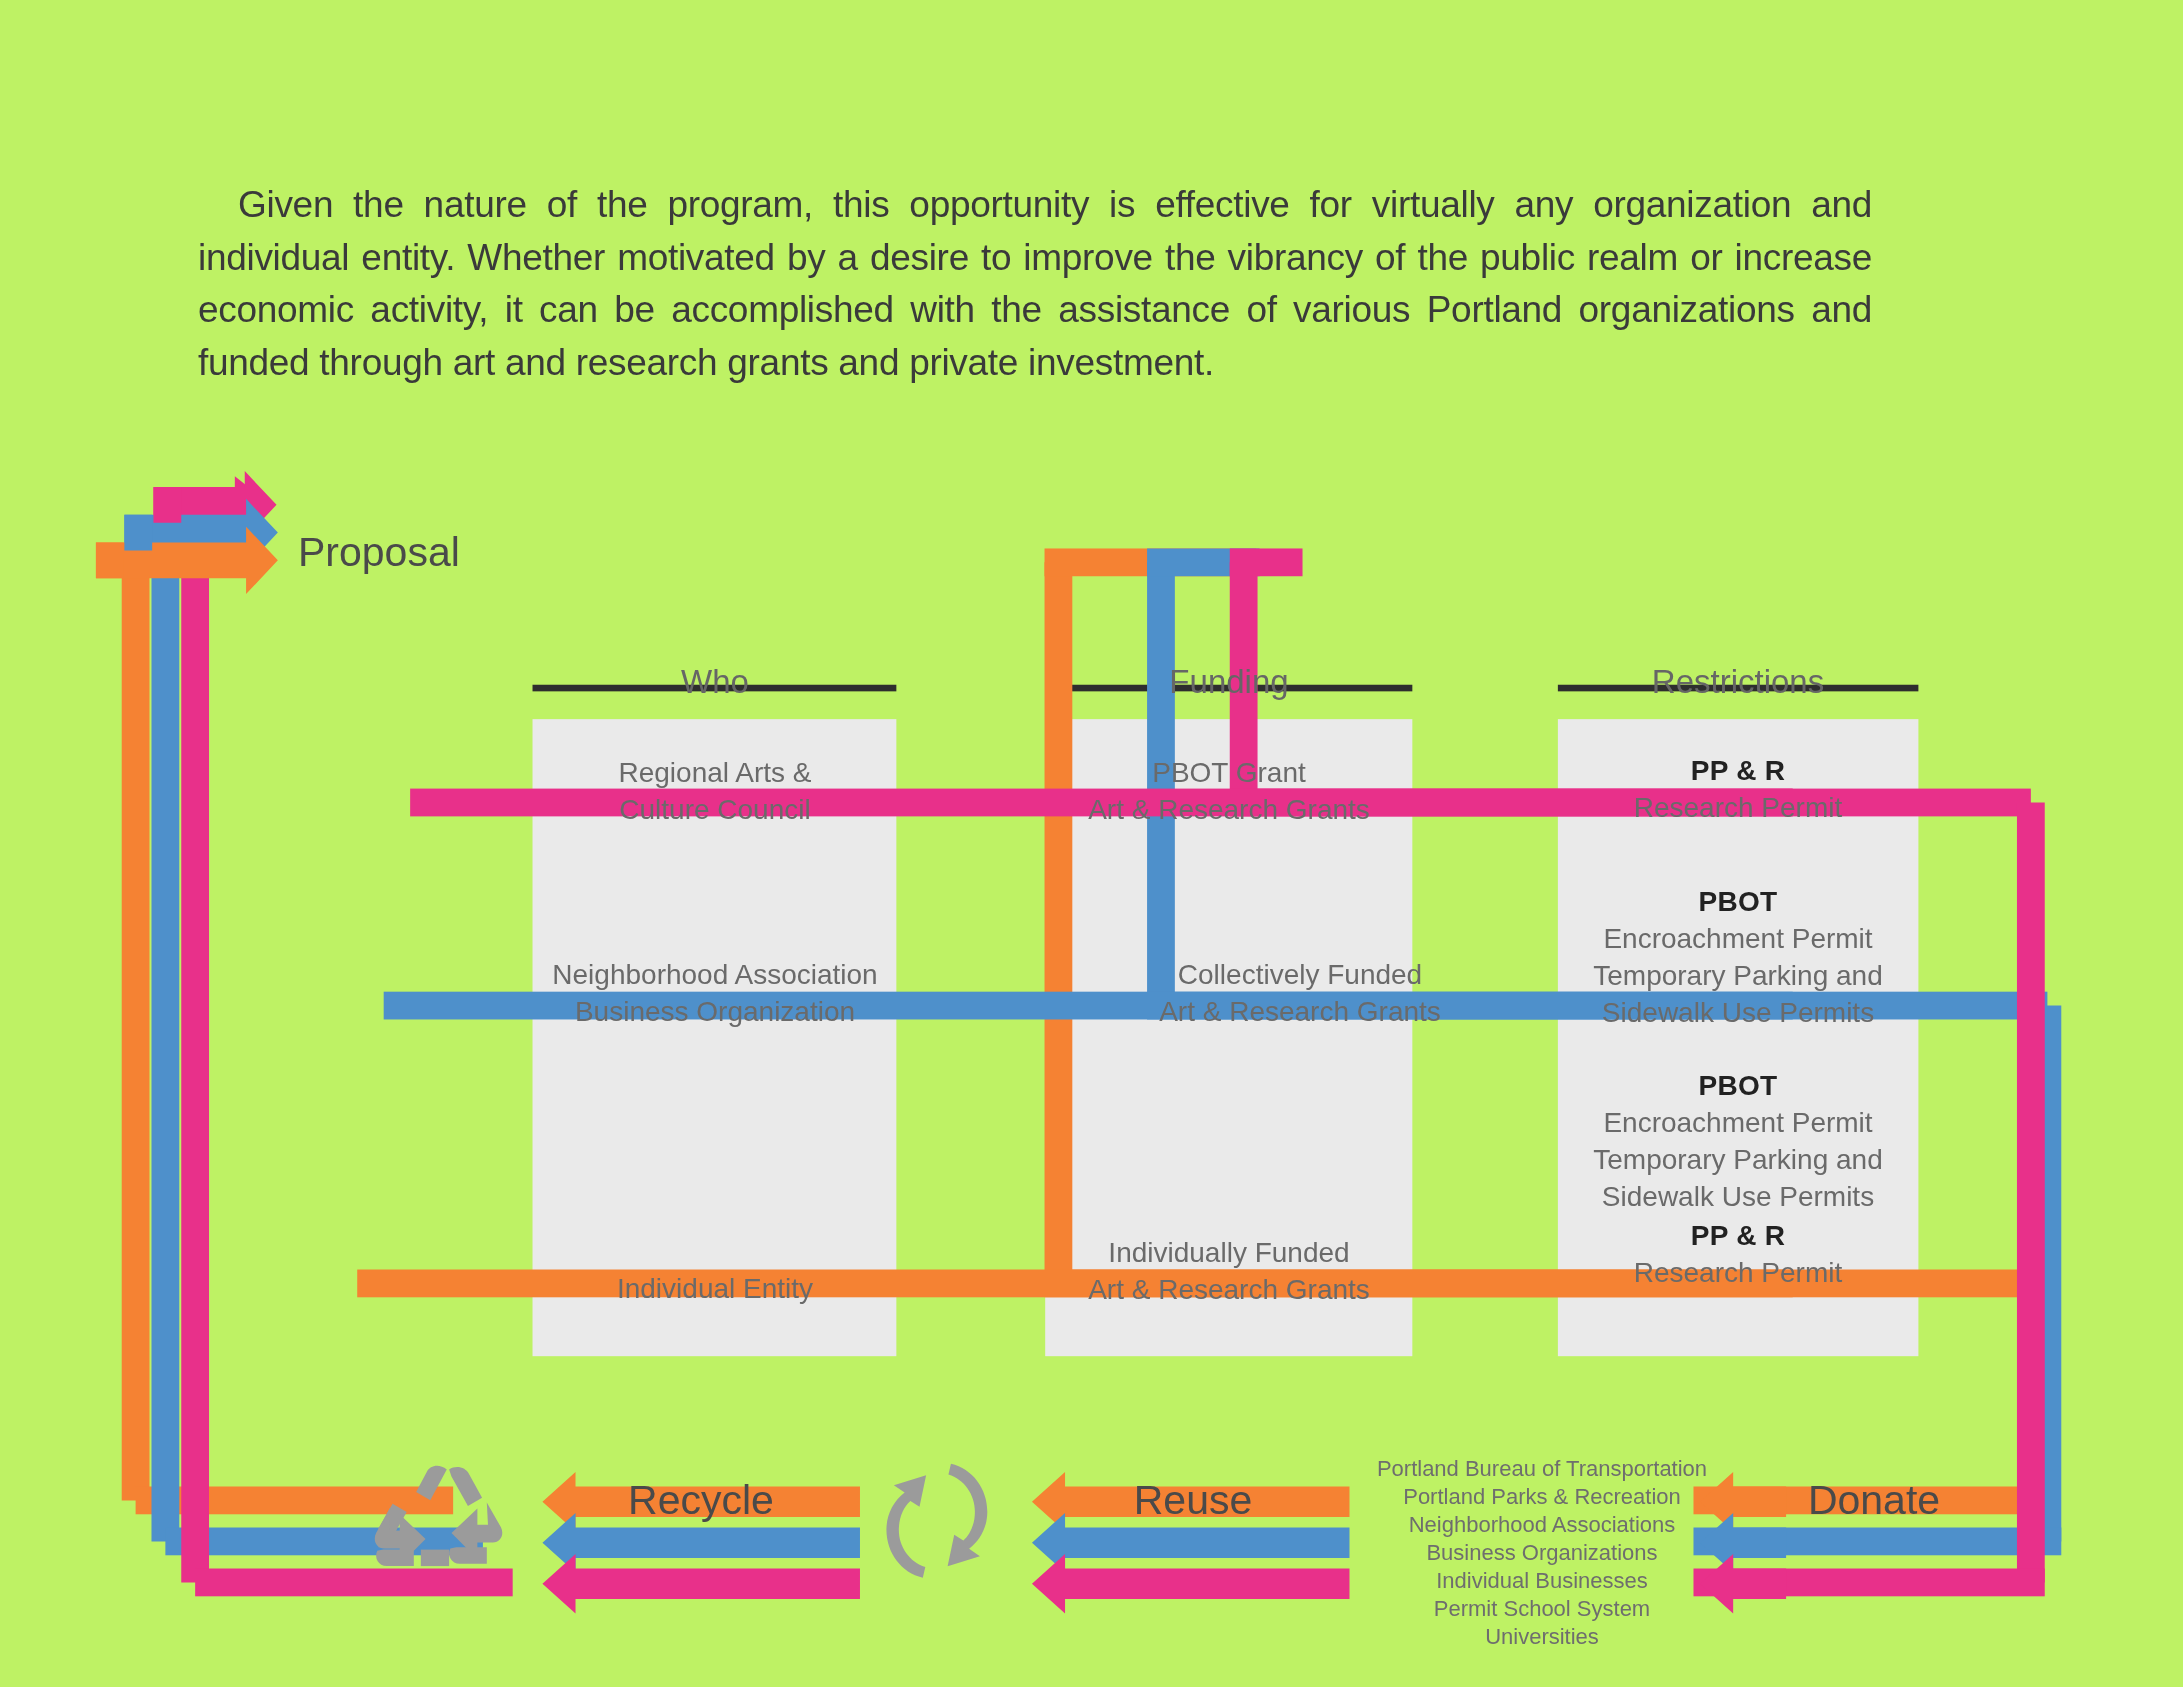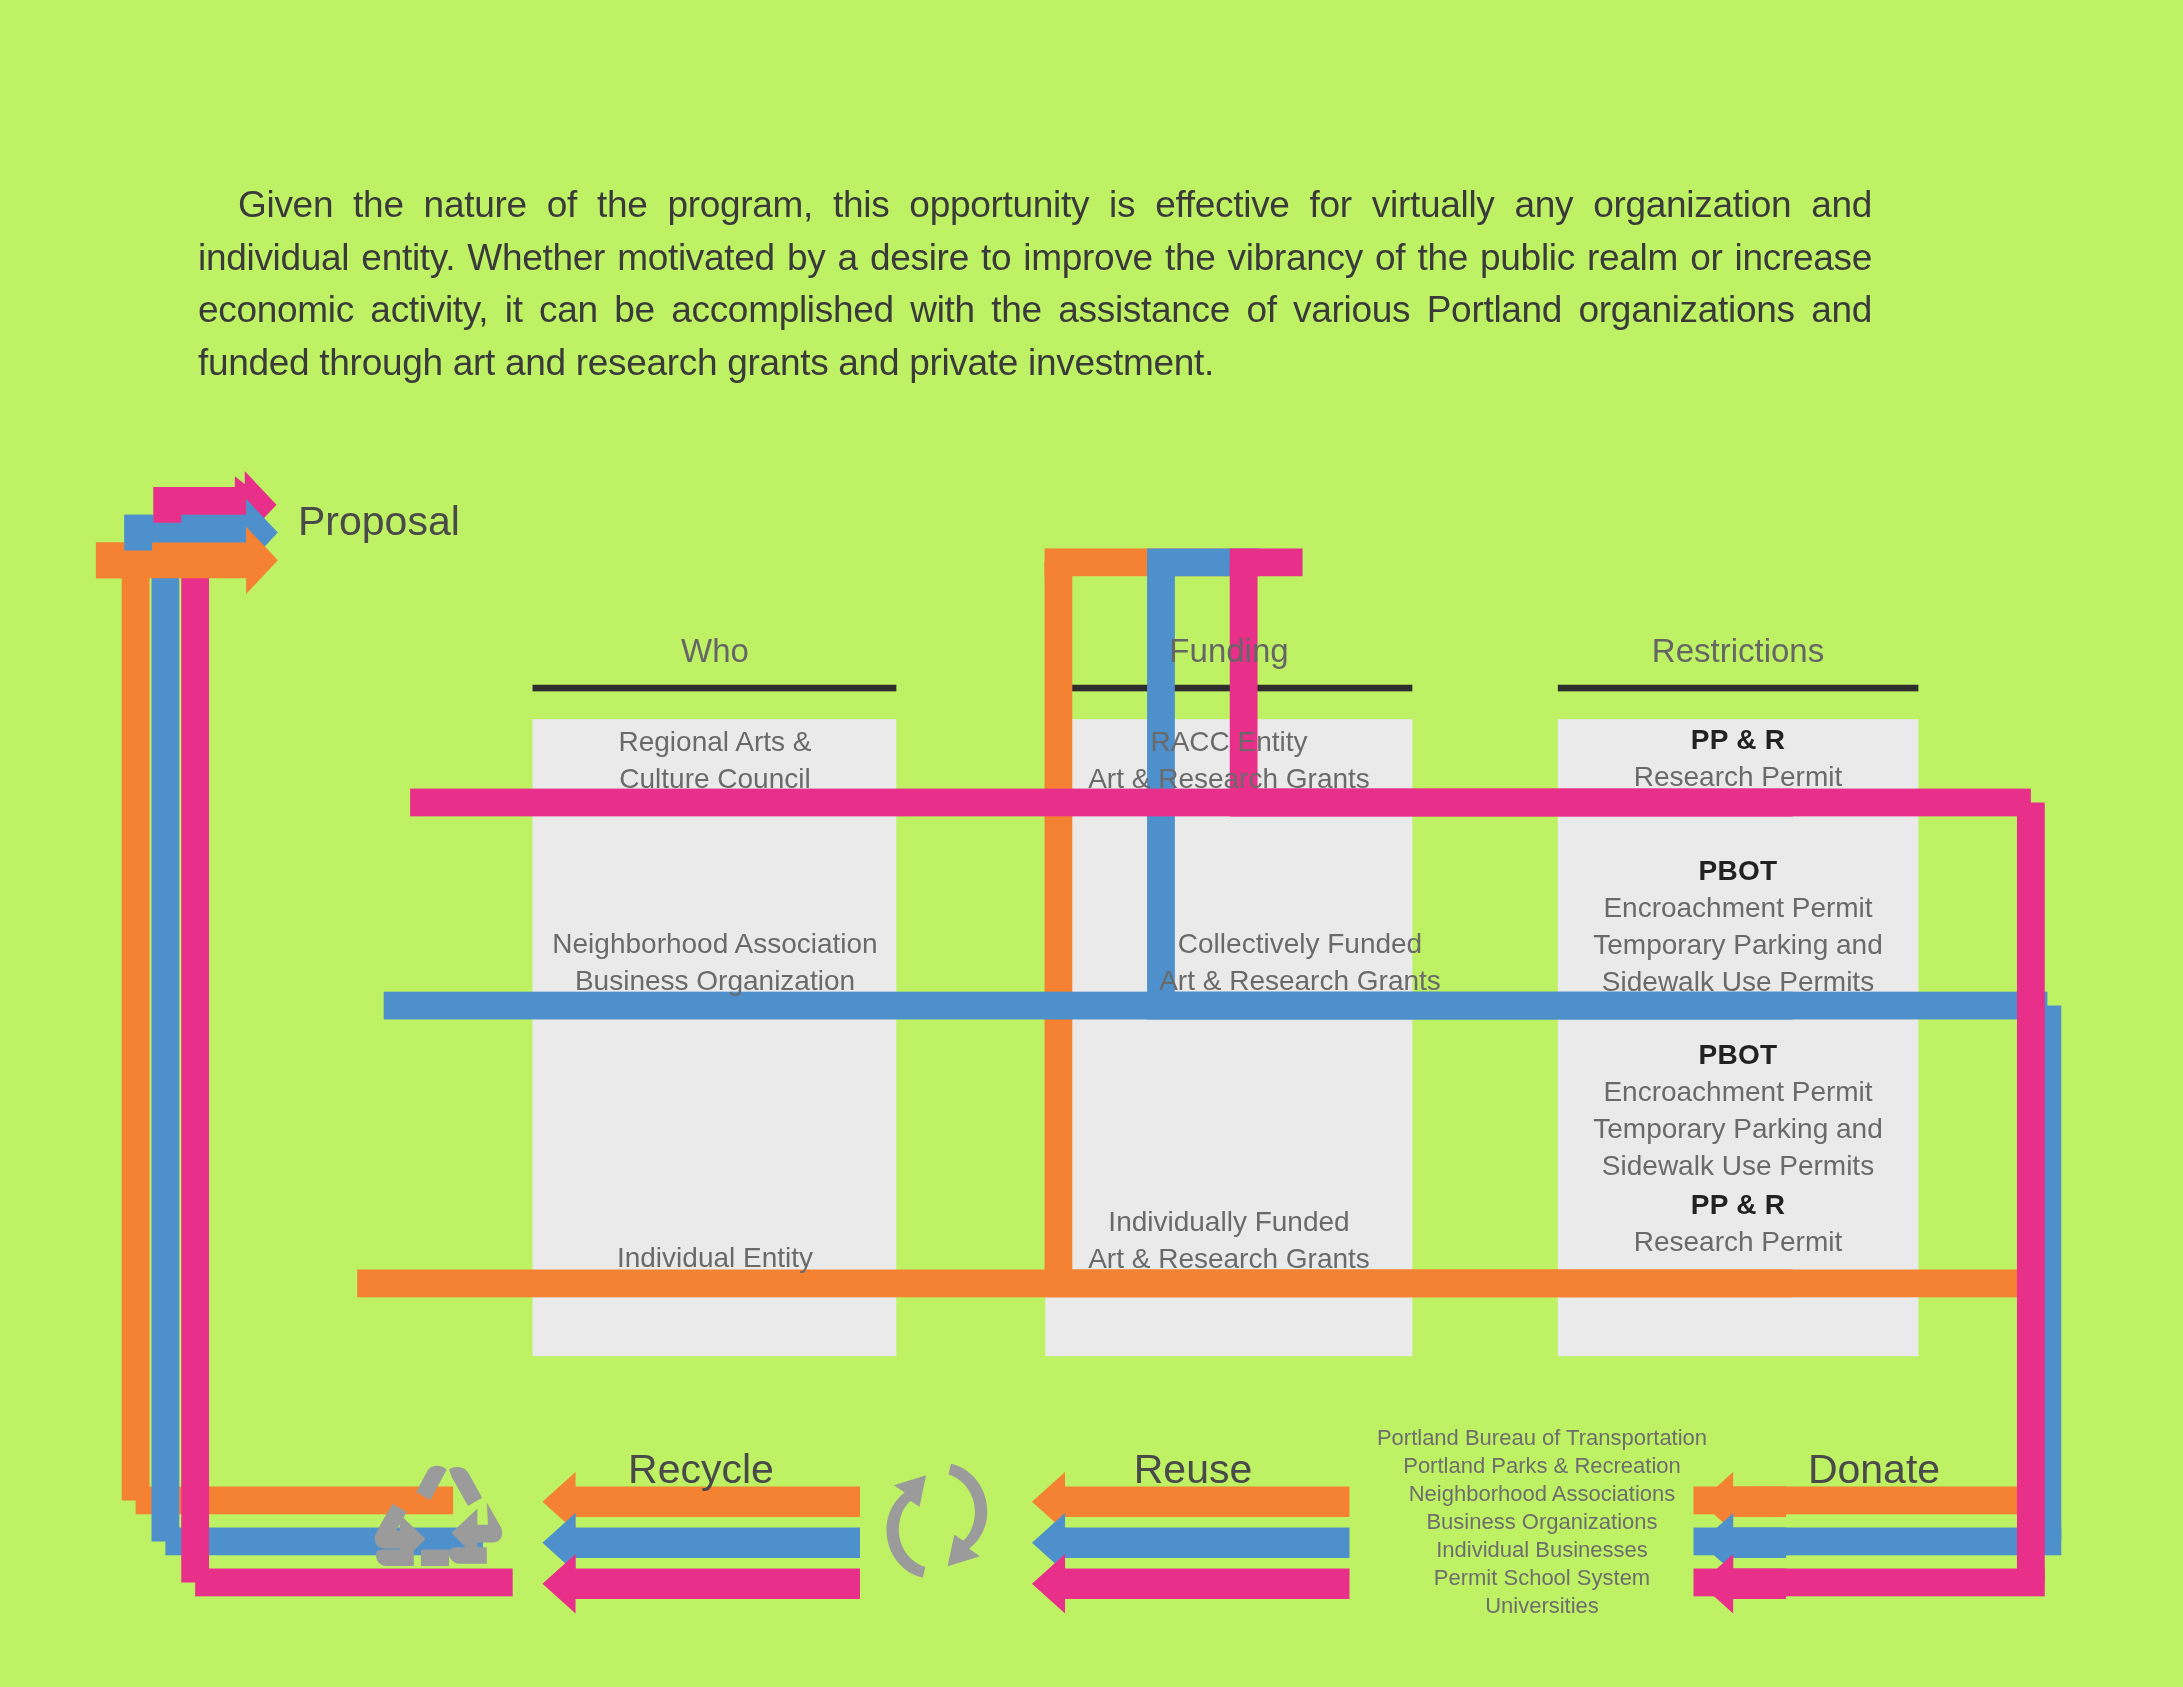--- a/index.html
+++ b/index.html
@@ -14,21 +14,21 @@
     font-size:37px;line-height:1.42;color:#3a3a3a;
     text-align:justify;font-weight:300;
     letter-spacing:-0.3px;
   }
   #intro .indent{display:inline-block;width:40px;}
 
   
   #flow{position:absolute;left:0;top:0;width:2183px;height:1687px;}
 
   
-  .lbl{position:absolute;color:#555;font-weight:300;white-space:nowrap;}
+  .lbl{position:absolute;color:#555;font-weight:300;white-space:nowrap;margin-top:31px;}
   .colhead{font-size:33px;color:#666;text-align:center;}
   .cell{font-size:28px;color:#6a6a6a;text-align:center;line-height:1.32;}
   .cell b{font-weight:700;color:#222;letter-spacing:0.3px;}
   .bigword{font-size:41px;color:#4a4a4a;font-weight:300;}
   .orglist{font-size:22px;color:#6e6e6e;text-align:center;line-height:1.27;}
   .center{transform:translateX(-50%);}
 </style>
 </head>
 <body>
 
@@ -162,21 +162,21 @@
 
   <div class="lbl colhead center" style="left:715px;top:632px;">Who</div>
   <div class="lbl colhead center" style="left:1229px;top:632px;">Funding</div>
   <div class="lbl colhead center" style="left:1738px;top:632px;">Restrictions</div>
 
   <div class="lbl cell center" style="left:715px;top:724px;">
     <div>Regional Arts &amp;</div>
     <div>Culture Council</div>
   </div>
   <div class="lbl cell center" style="left:1229px;top:724px;">
-    <div>RACC Entity</div>
+    <div>PBOT Grant</div>
     <div>Art &amp; Research Grants</div>
   </div>
   <div class="lbl cell center" style="left:1738px;top:722px;">
     <div><b>PP &amp; R</b></div>
     <div>Research Permit</div>
   </div>
 
   <div class="lbl cell center" style="left:715px;top:926px;">
     <div>Neighborhood Association</div>
     <div>Business Organization</div>

